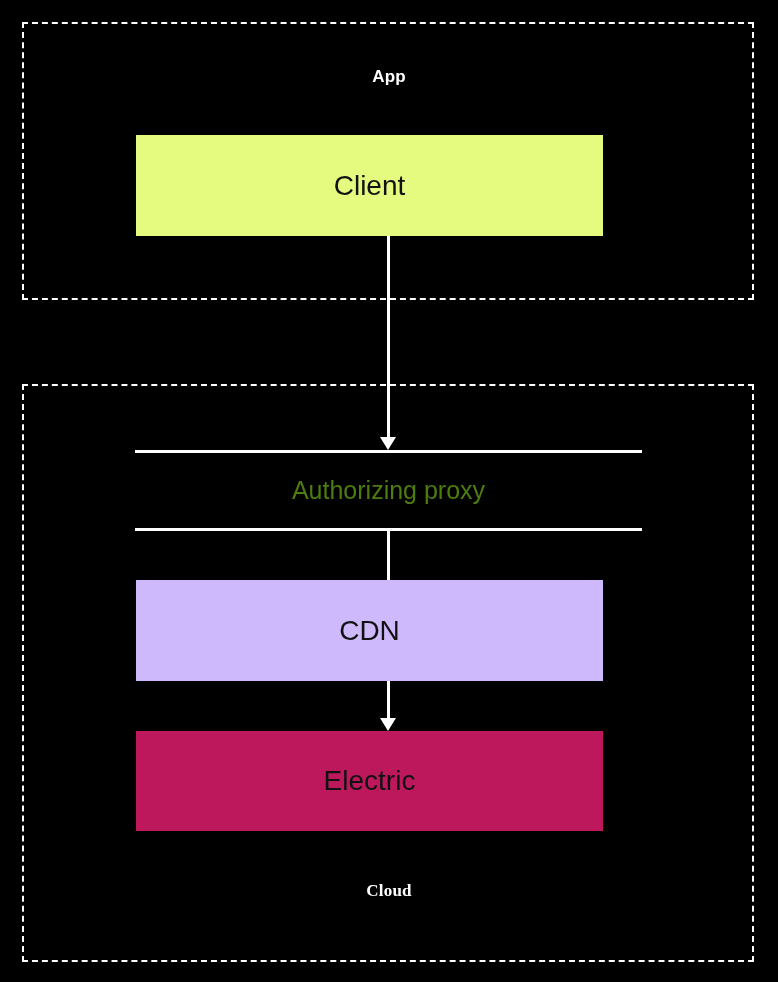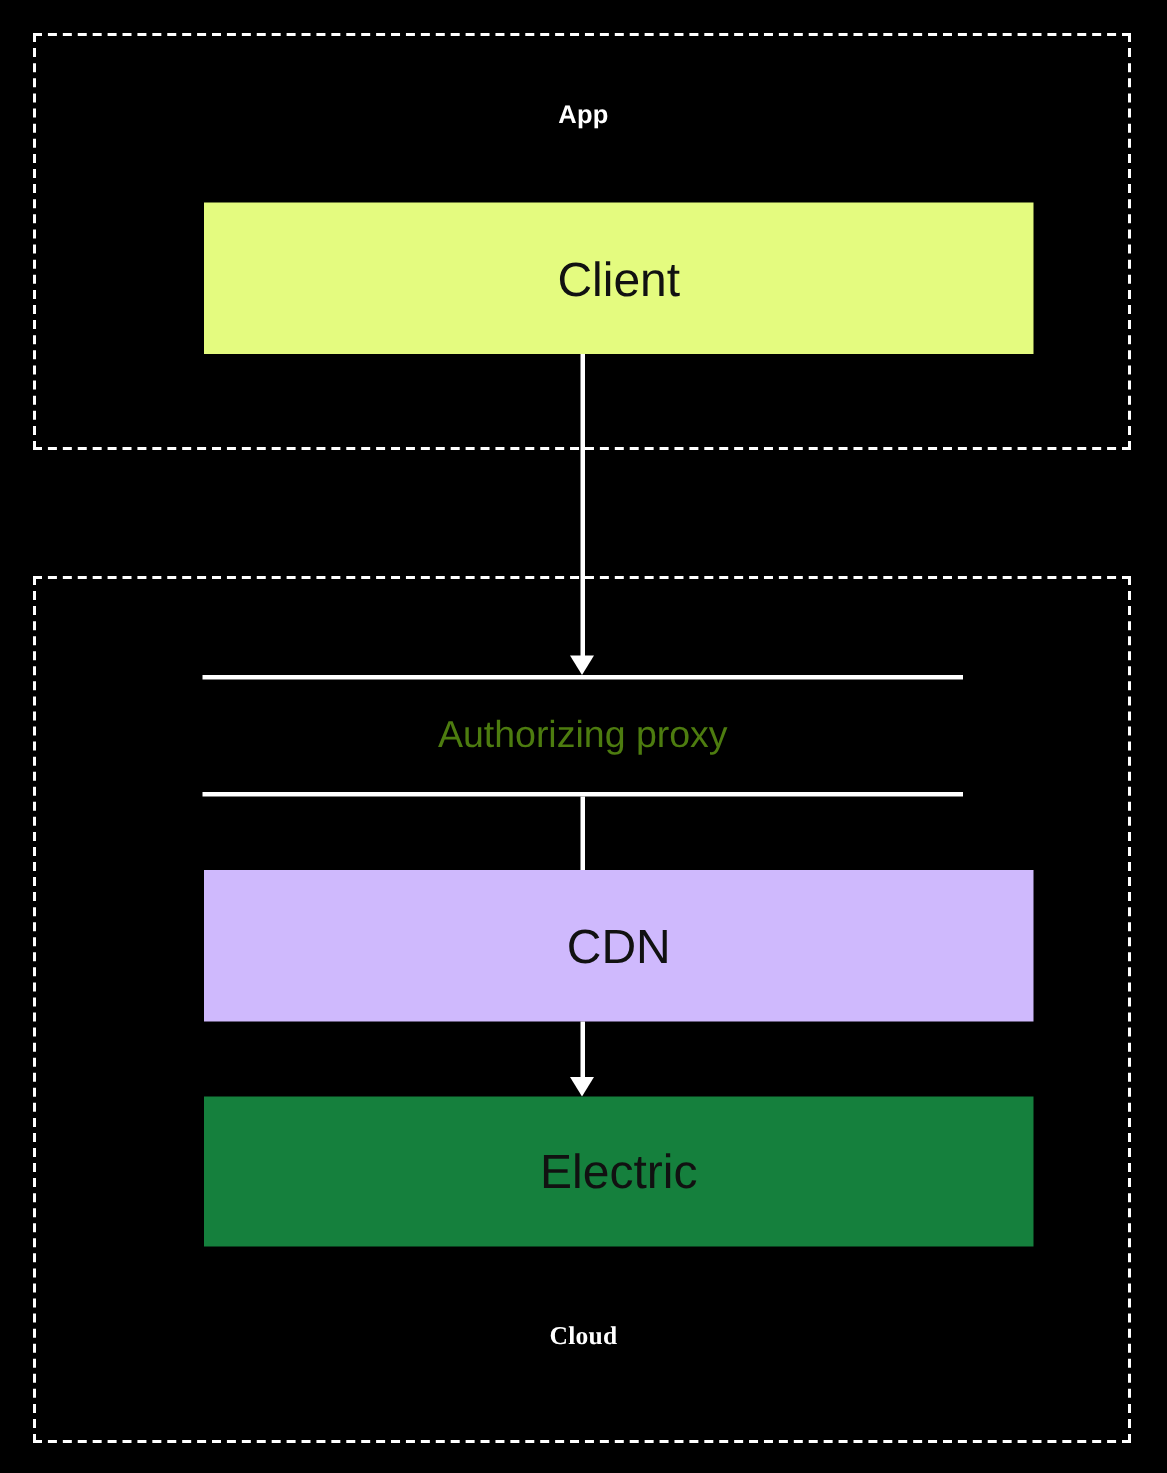--- a/index.html
+++ b/index.html
@@ -57,44 +57,44 @@
   #cloud-title {
     left: 0;
     top: 882px;
     font-family: Liberation Serif, serif;
   }
 
   
   .node-box {
     position: absolute;
     left: 136px;
-    width: 553px;
+    width: 467px;
     display: flex;
     align-items: center;
     justify-content: center;
     box-sizing: border-box;
     color: #111111;
-    font-size: 32px;
+    font-size: 28px;
     font-weight: 400;
     line-height: 1;
   }
   #node-client {
     top: 135px;
     height: 101px;
     background: #e4fb7f;
   }
   #node-cdn {
     top: 580px;
     height: 101px;
     background: #cfb9fd;
   }
   #node-electric {
     top: 731px;
     height: 100px;
-    background: #15803d;
+    background: #be185d;
   }
 
   
   #node-proxy {
     position: absolute;
     left: 135px;
     top: 450px;
     width: 507px;
     height: 81px;
   }

